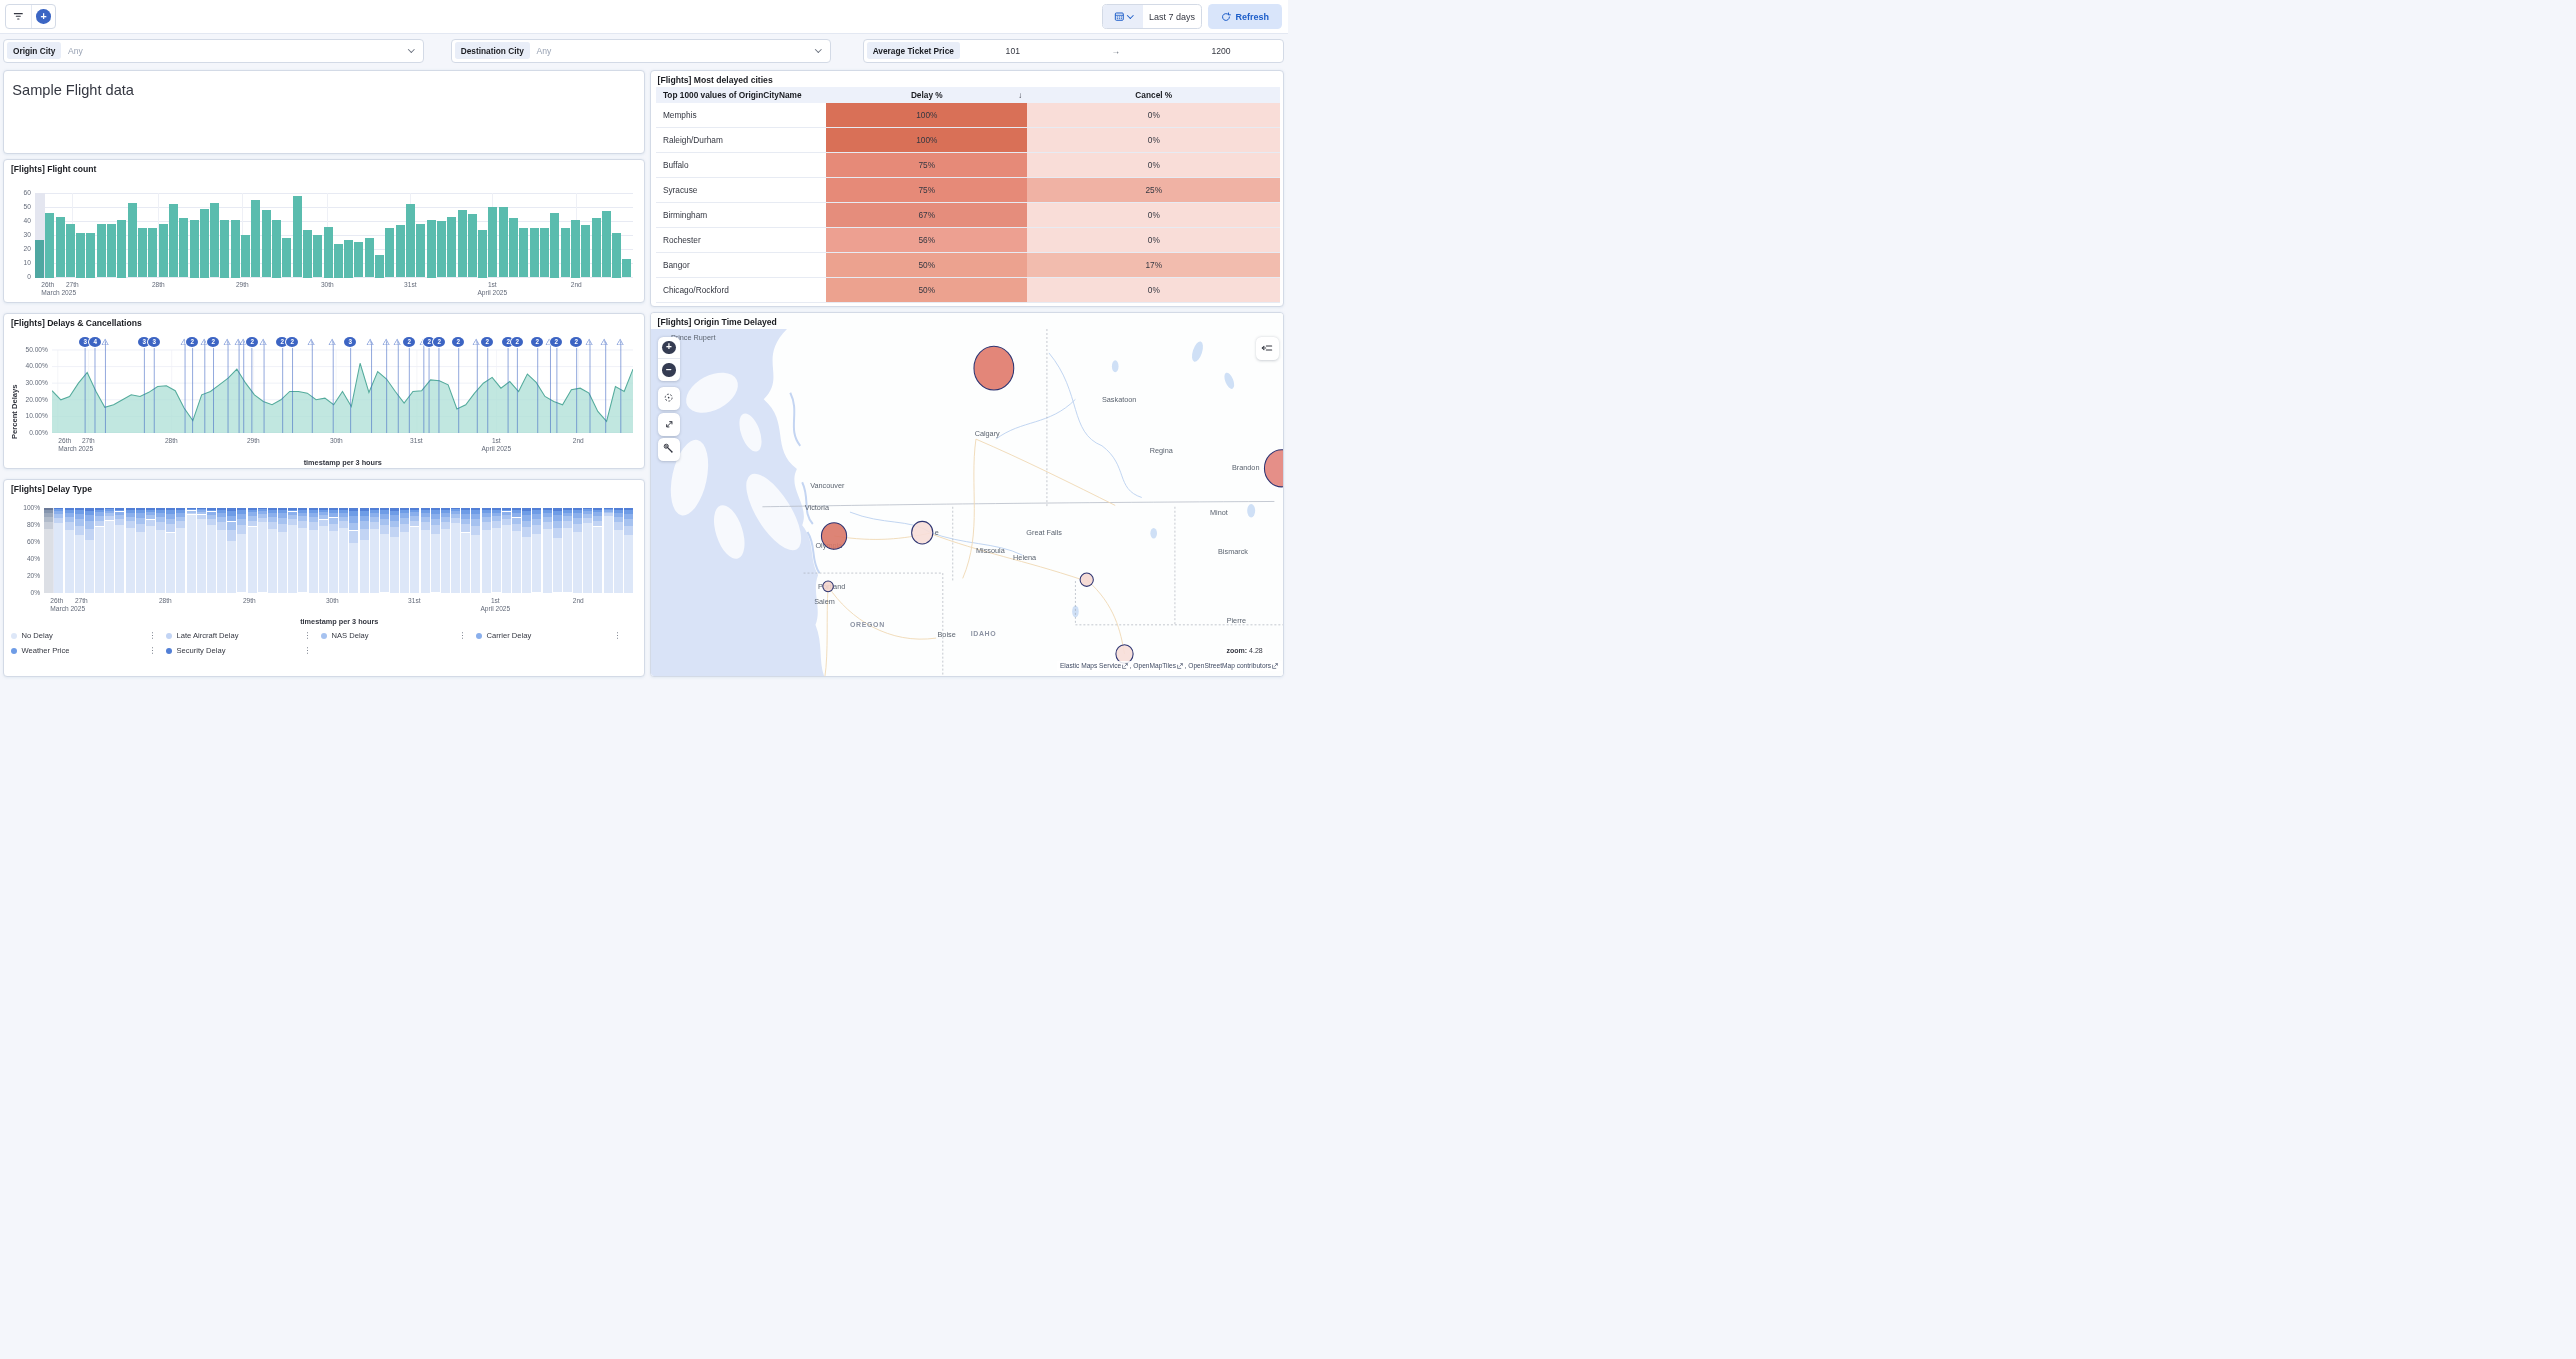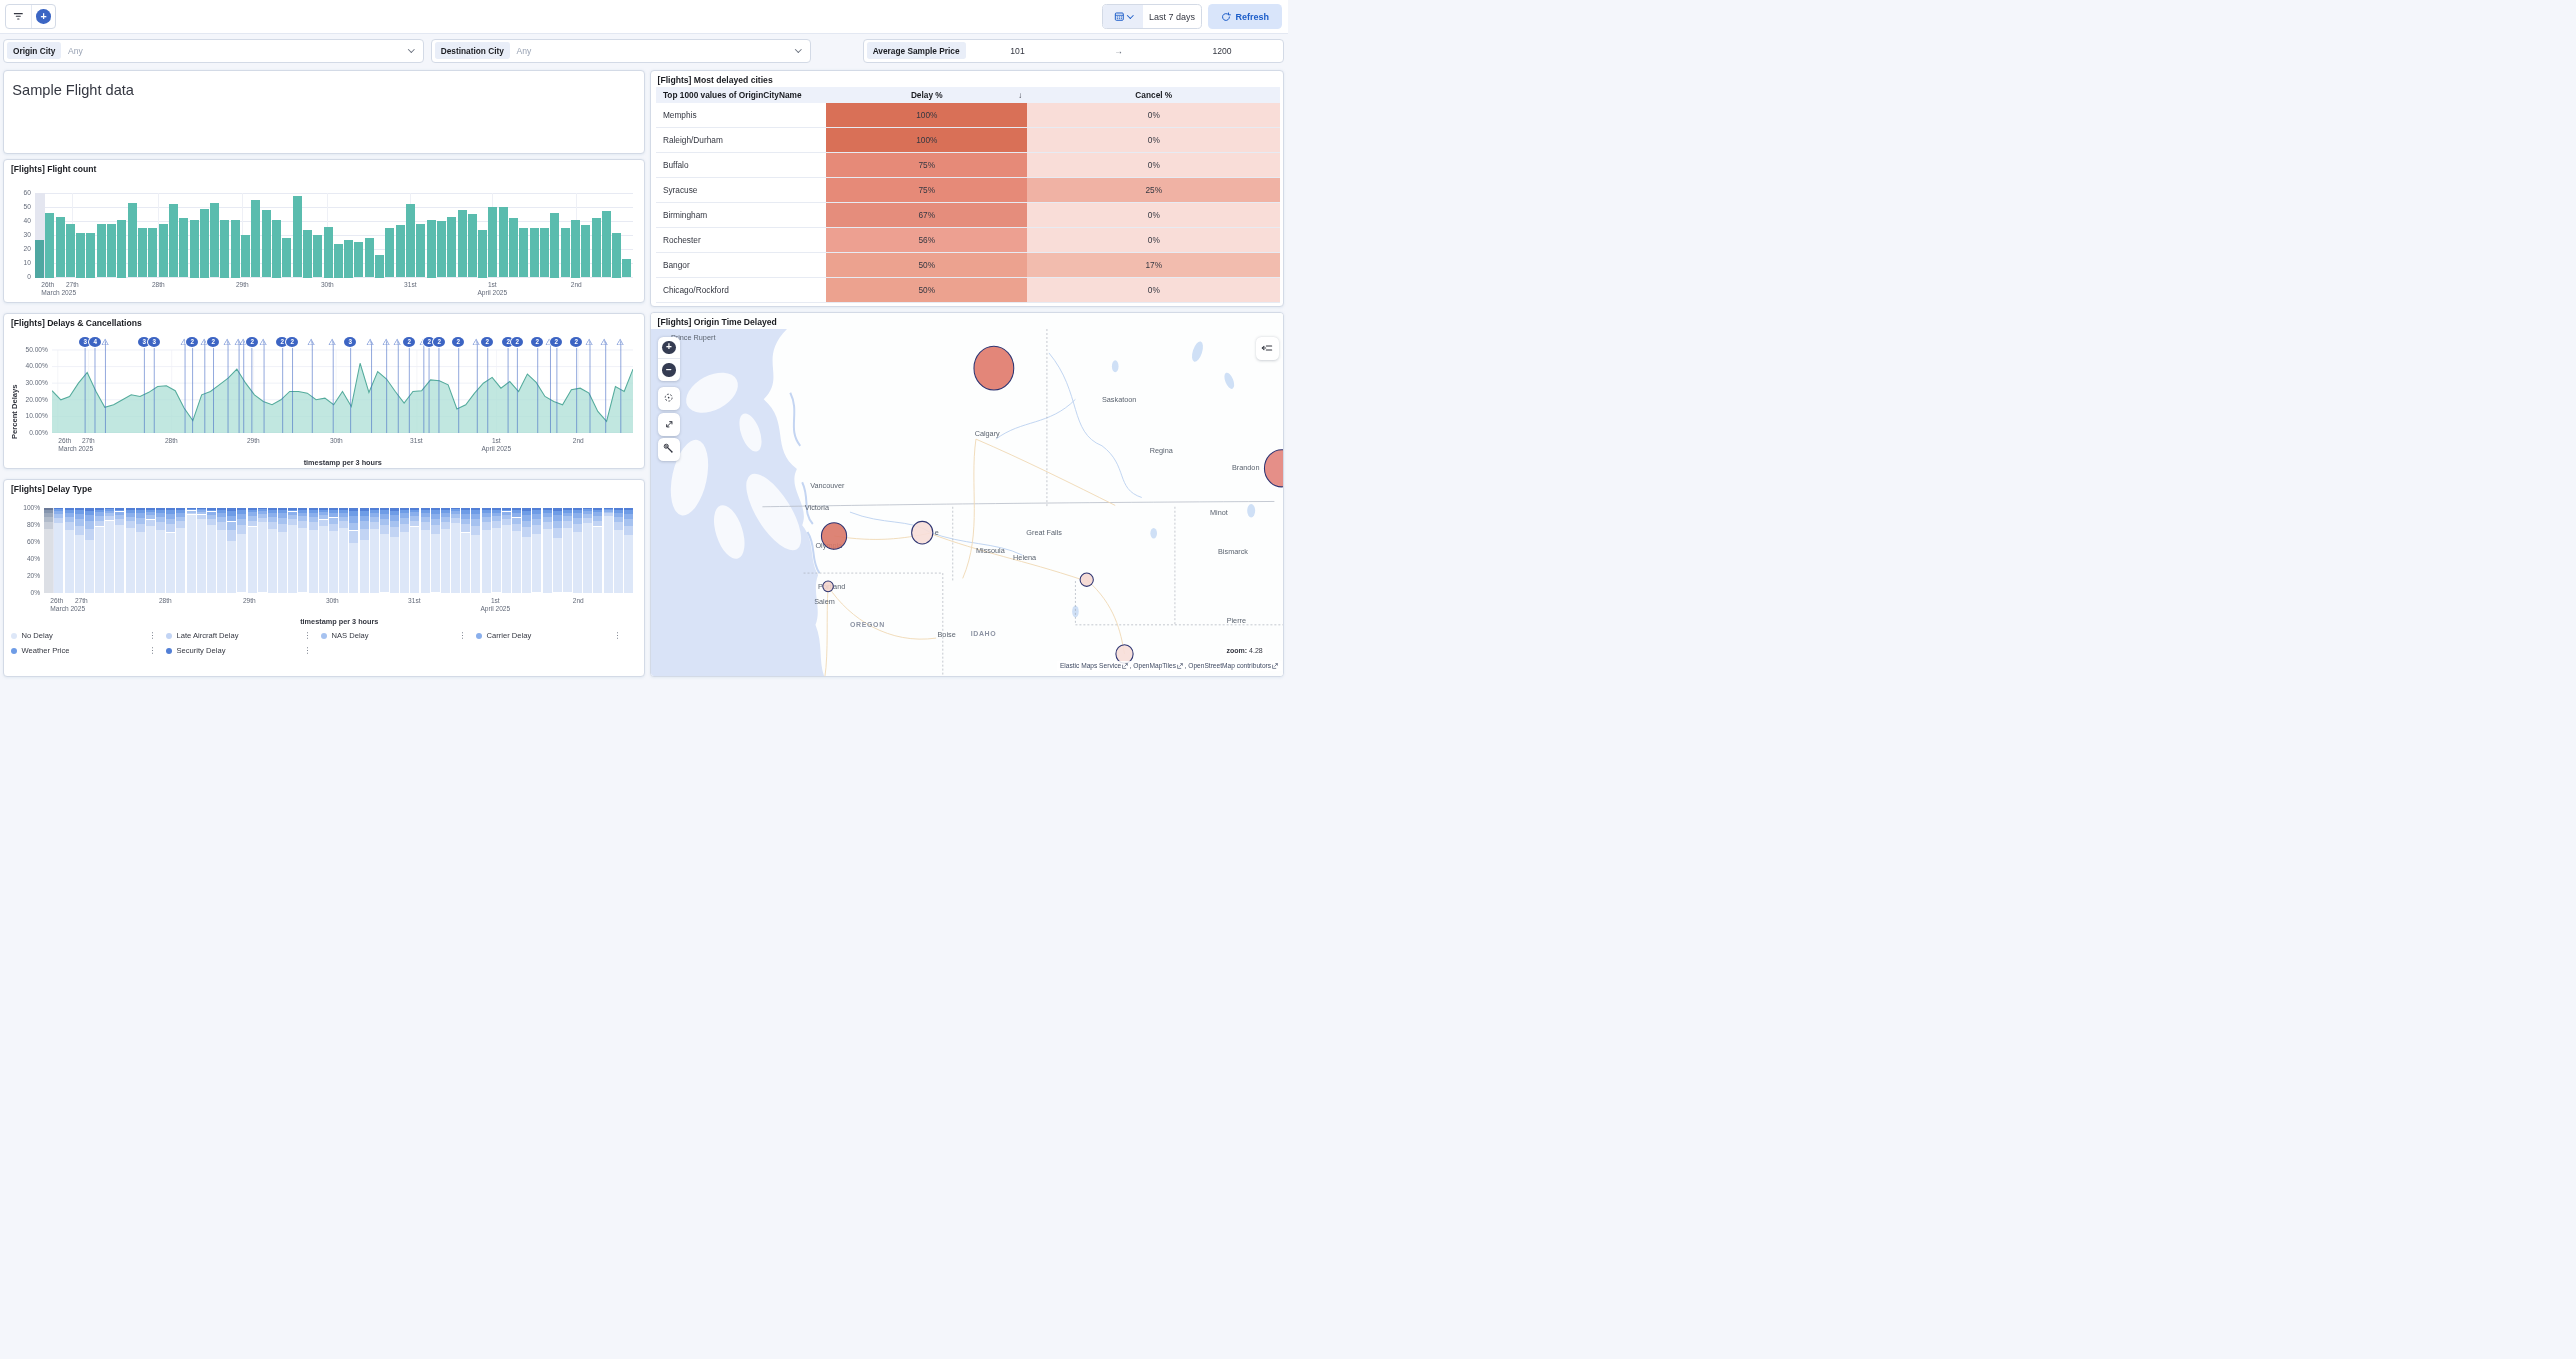--- a/index.html
+++ b/index.html
@@ -116,27 +116,27 @@
     <span>Refresh</span>
   </button>
 </div>
 
 <div id="filterrow">
   <div class="combo" style="left:3.3px;width:421px">
     <span class="chip">Origin City</span>
     <span class="val">Any</span>
     <span class="chev"></span>
   </div>
-  <div class="combo" style="left:431px;width:380px">
+  <div class="combo" style="left:451px;width:380px">
     <span class="chip">Destination City</span>
     <span class="val">Any</span>
     <span class="chev"></span>
   </div>
   <div class="combo" style="left:863px;width:421px">
-    <span class="chip">Average Sample Price</span>
+    <span class="chip">Average Ticket Price</span>
     <span class="price-vals">
       <span>101</span>
       <span style="color:#69707d">→</span>
       <span>1200</span>
     </span>
   </div>
 </div>
 
 <div class="panel" id="p-intro">
   <div id="intro-title">Sample Flight data</div>

